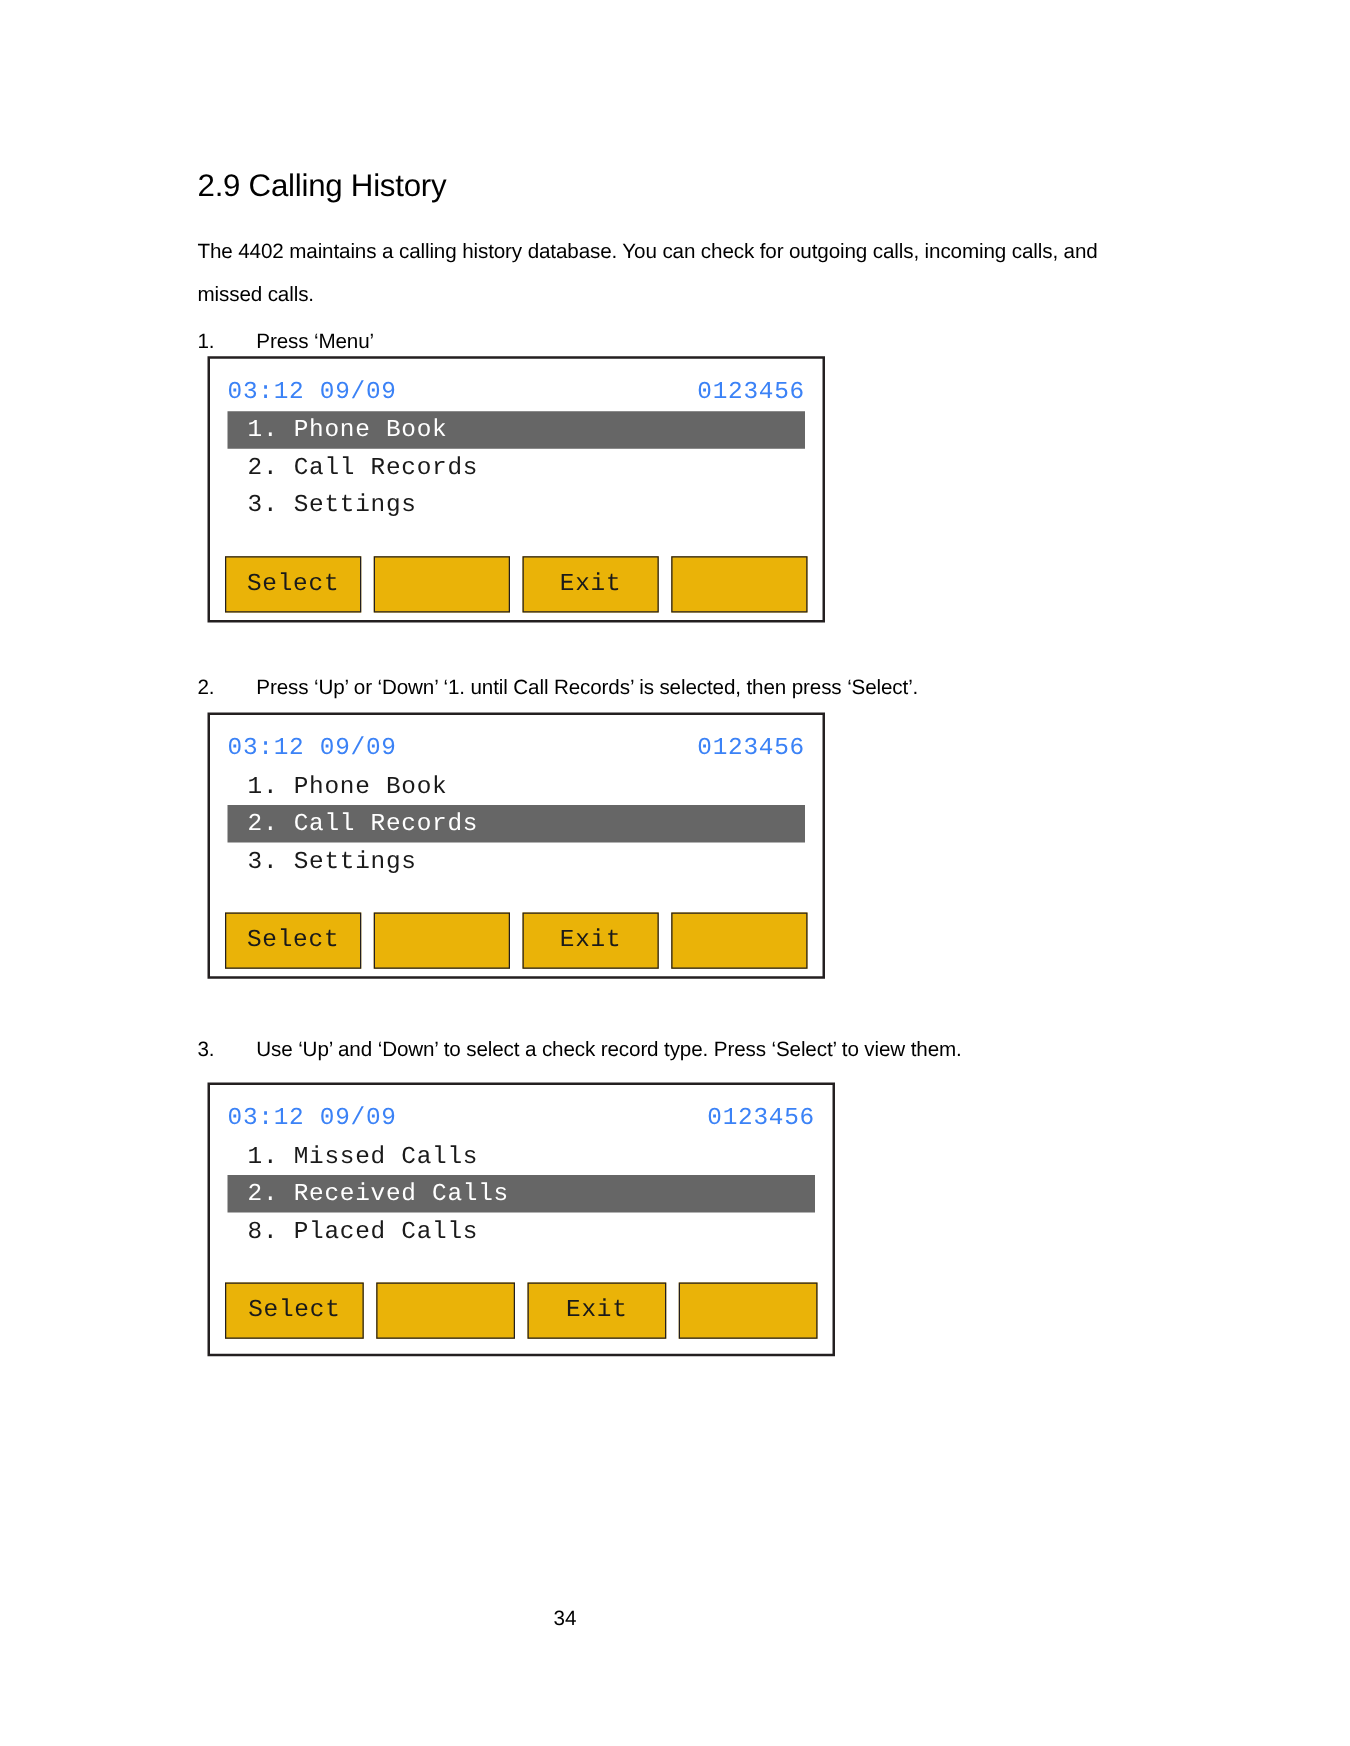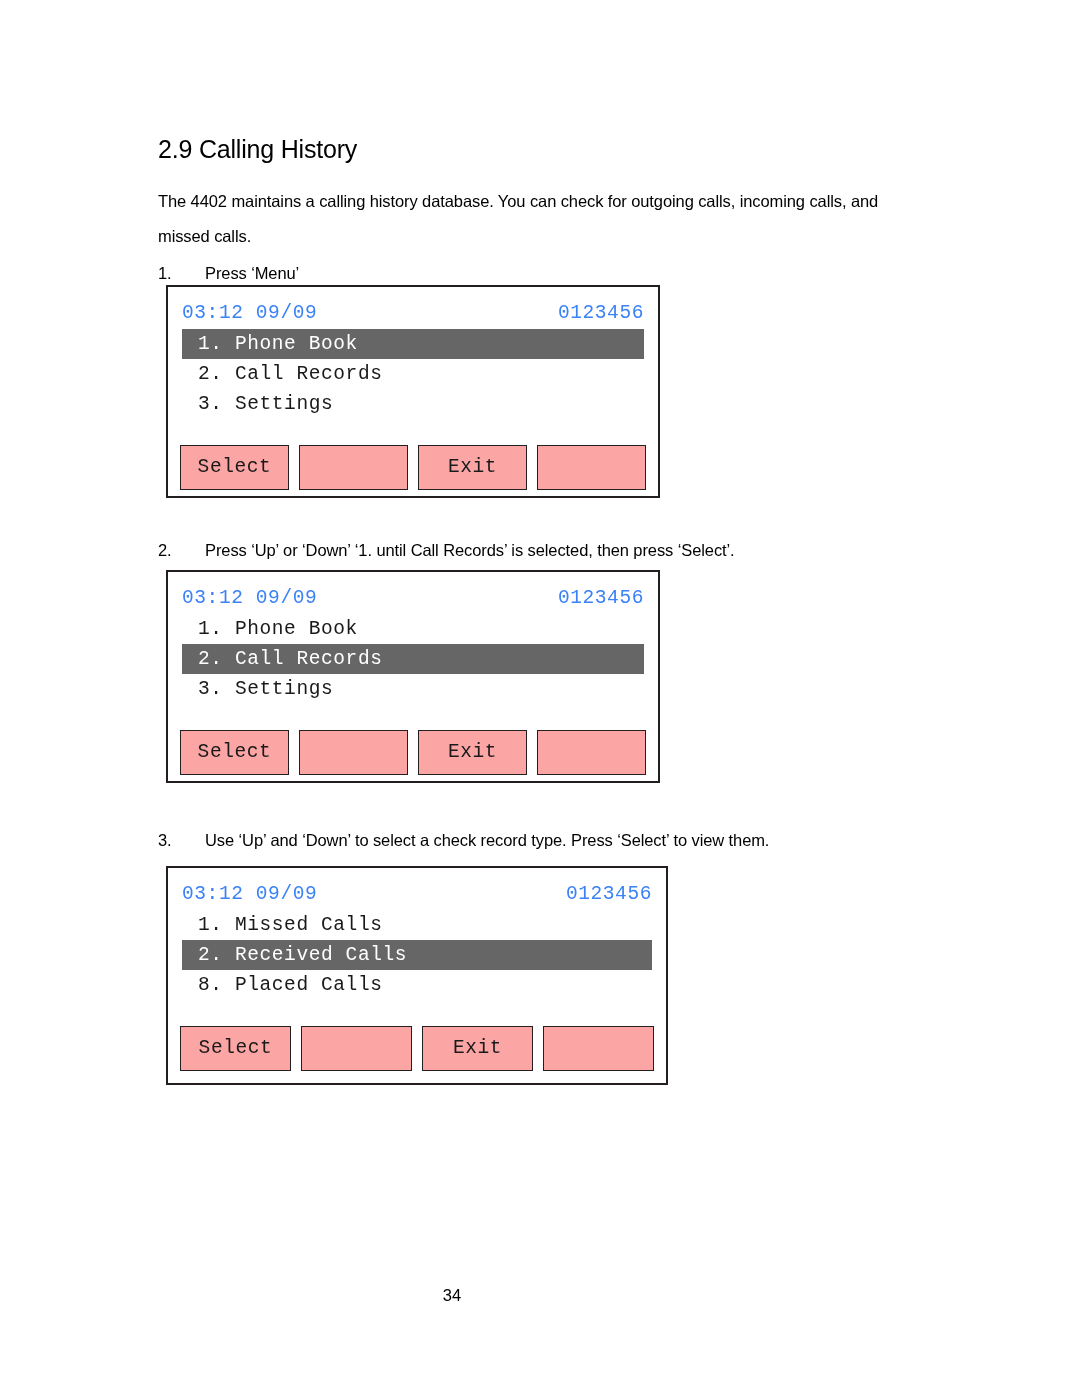--- a/index.html
+++ b/index.html
@@ -113,21 +113,21 @@
   .lcd-softkeys {
     position: relative;
     margin: 0 12px;
     display: flex;
     gap: 10px;
   }
   .softkey {
     flex: 1 1 0;
     height: 45px;
     border: 1.5px solid #231f20;
-    background: #fca5a5;
+    background: #eab308;
     box-sizing: border-box;
     font-size: 19.5px;
     line-height: 43px;
     letter-spacing: 0.6px;
     color: #1a1a1a;
     text-align: center;
     white-space: pre;
     overflow: hidden;
   }
 

